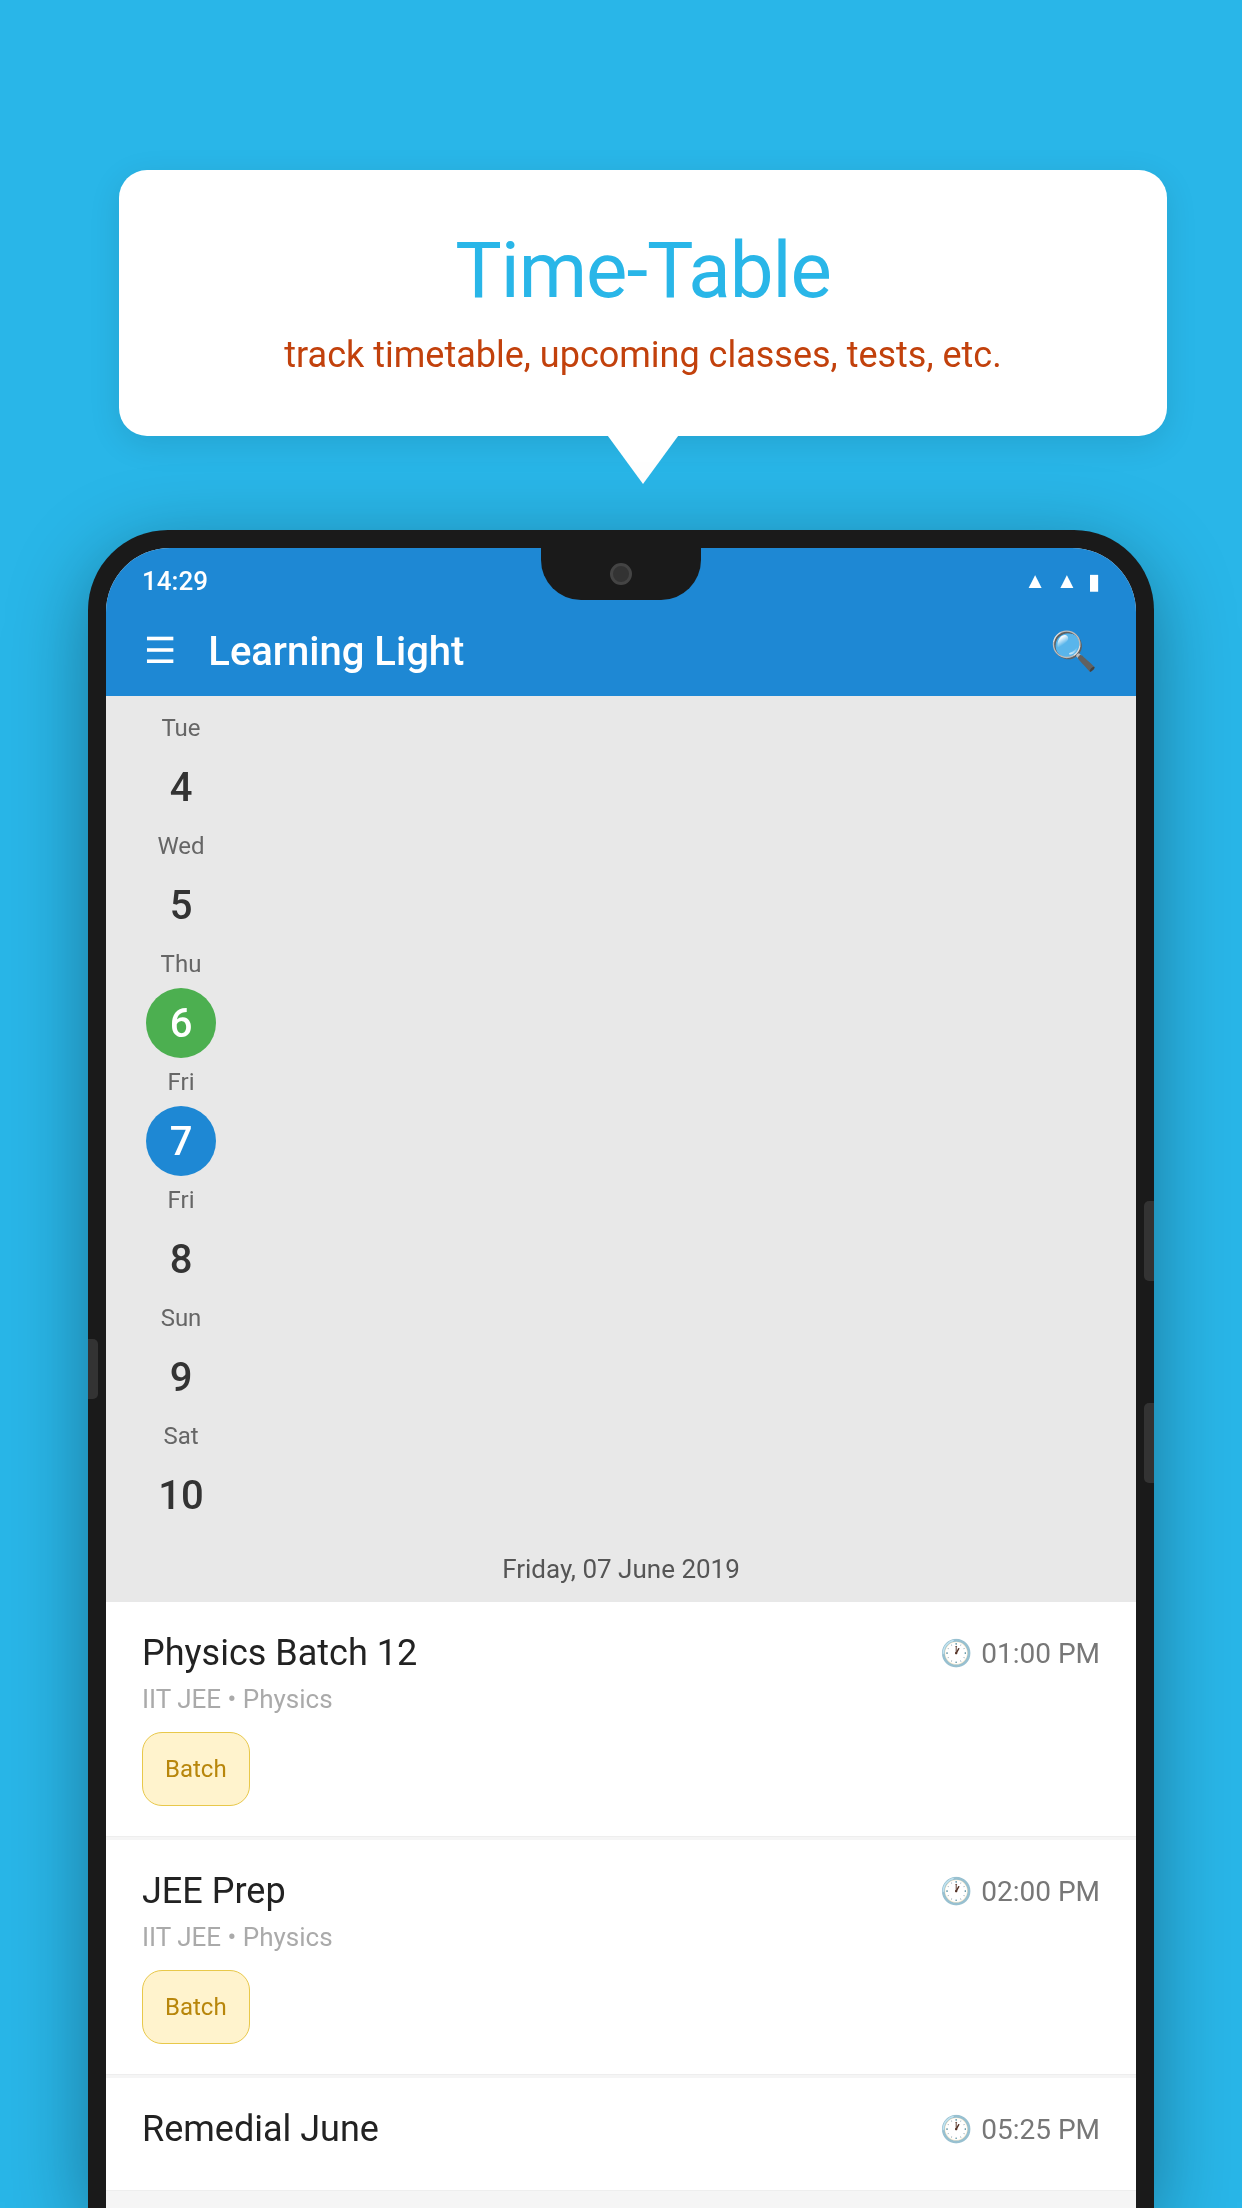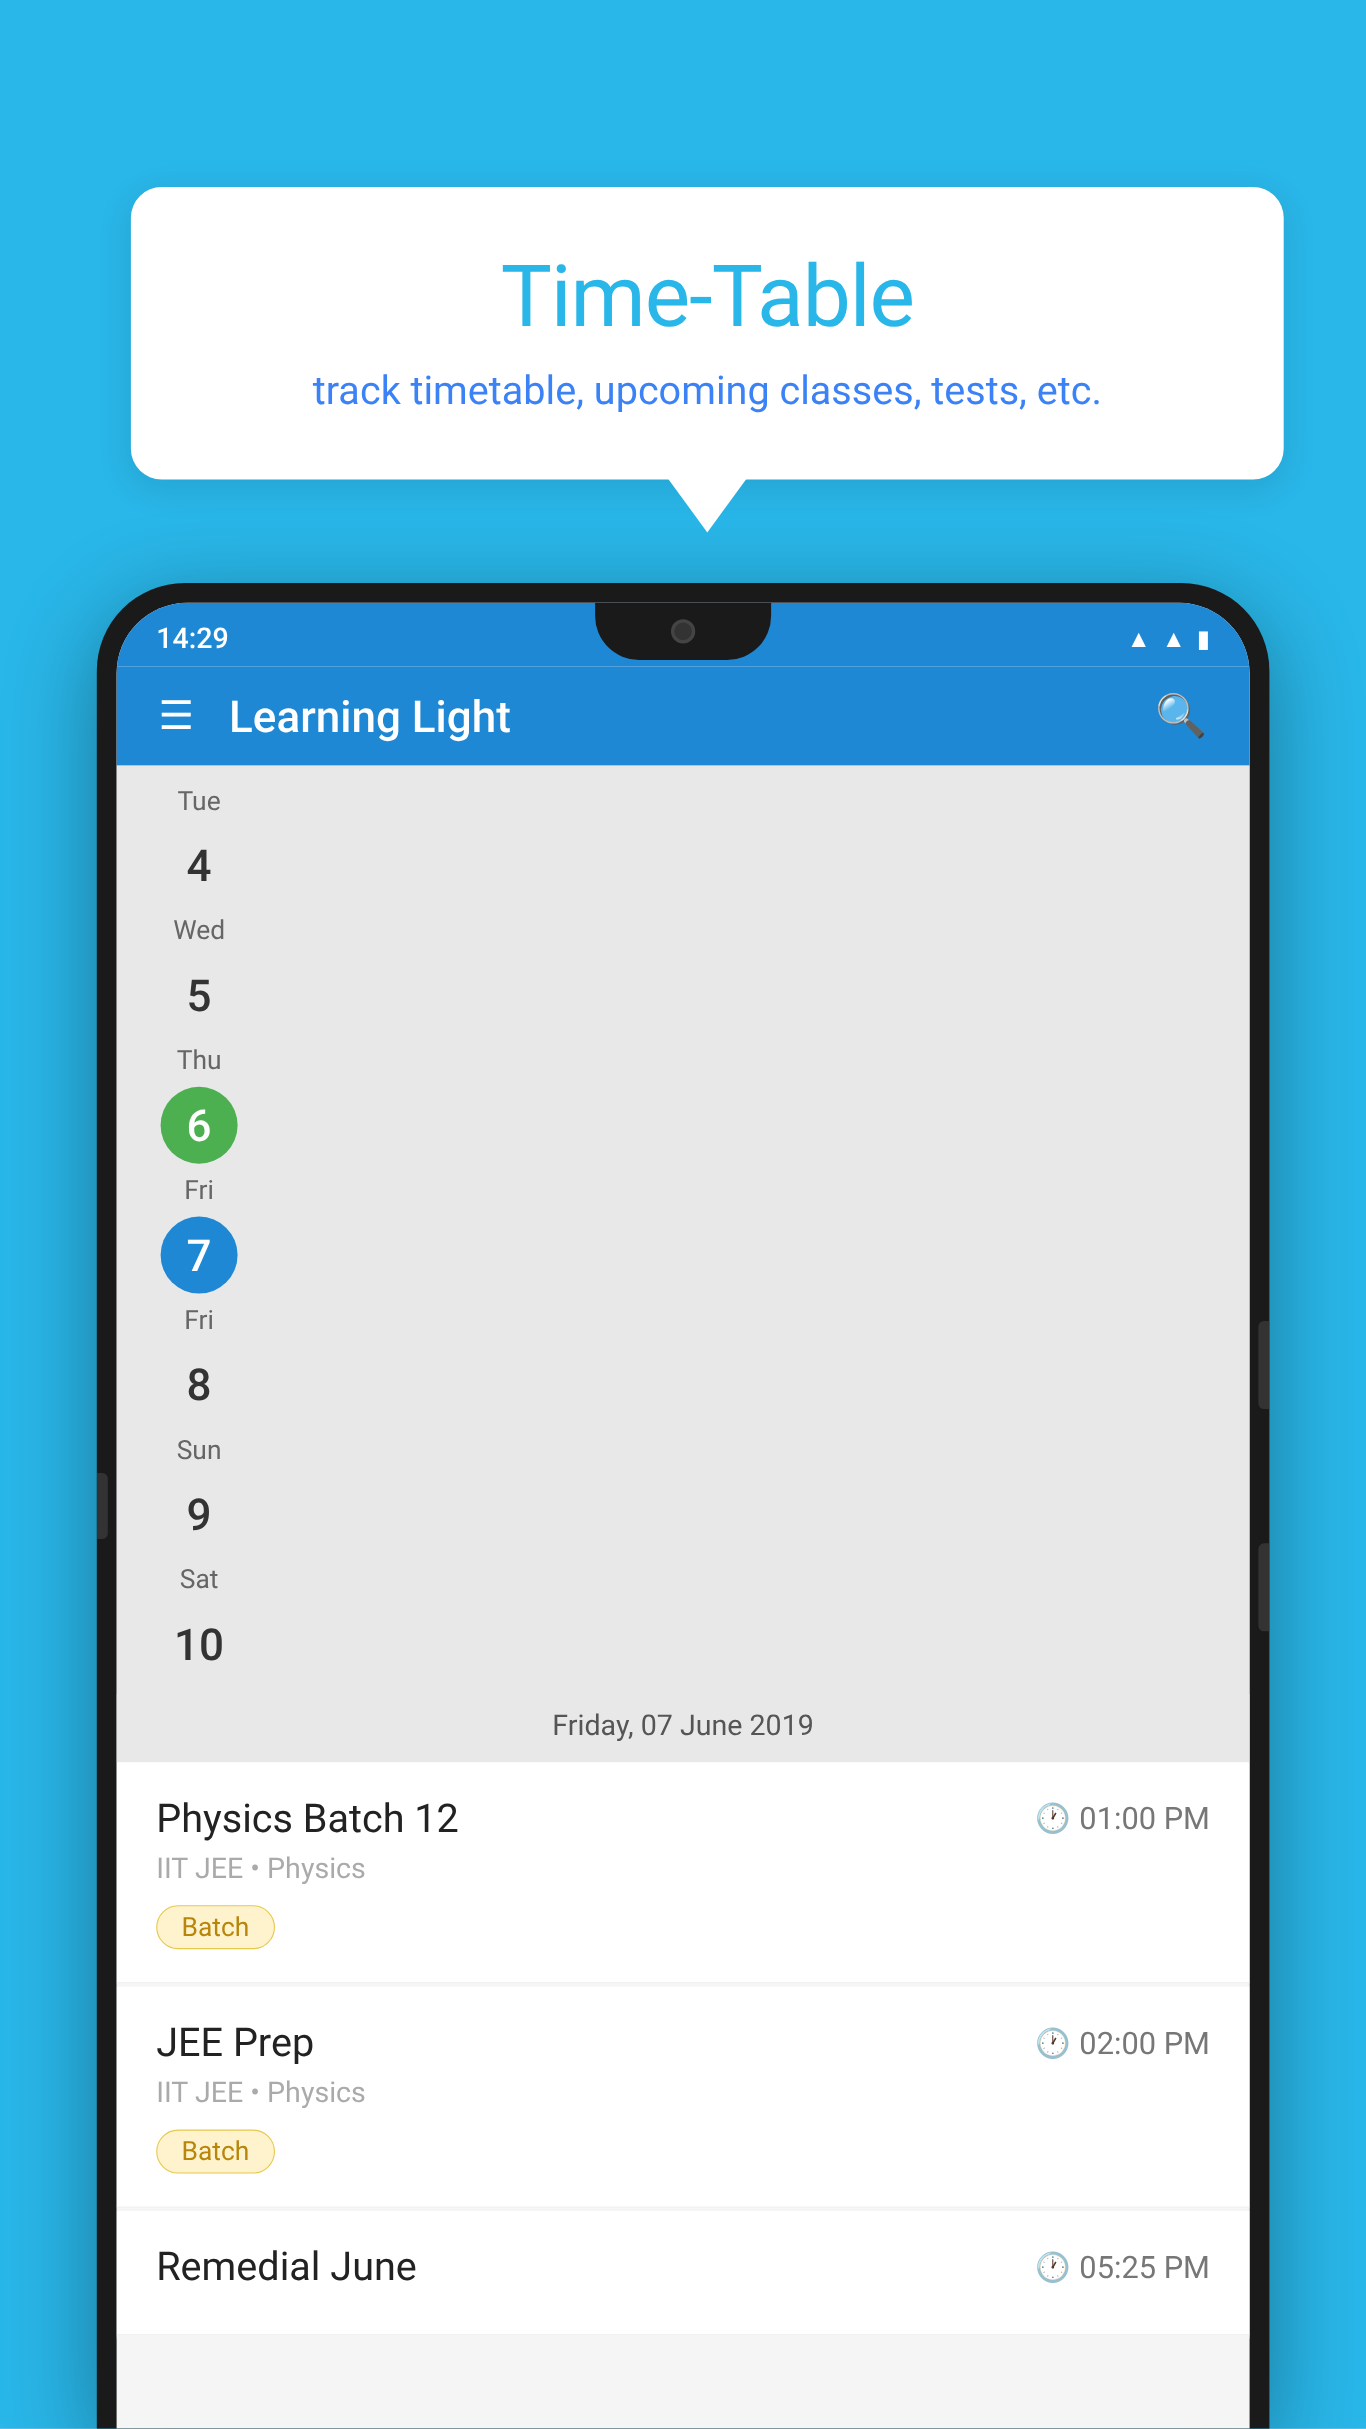--- a/index.html
+++ b/index.html
@@ -43,21 +43,21 @@
     .speech-bubble-title {
       font-size: 78px;
       font-weight: 400;
       color: #29b6e8;
       letter-spacing: -1px;
       margin-bottom: 18px;
     }
 
     .speech-bubble-subtitle {
       font-size: 36px;
-      color: #3b82f6;
+      color: #c2410c;
       font-weight: 400;
     }
 
     
     .phone-frame {
       position: absolute;
       top: 530px;
       left: 88px;
       right: 88px;
       bottom: 0;
@@ -242,21 +242,21 @@
       font-size: 26px;
       color: #aaa;
       margin-bottom: 18px;
     }
     .batch-badge {
       display: inline-block;
       background: #fff3cd;
       border: 1.5px solid #e8c84a;
       color: #b8860b;
       font-size: 24px;
-      padding: 5px 22px;
+      padding: 22px 22px;
       border-radius: 20px;
     }
 
     
     .side-button-left {
       position: absolute;
       left: 0;
       top: 50%;
       transform: translateY(-50%);
       width: 10px;

